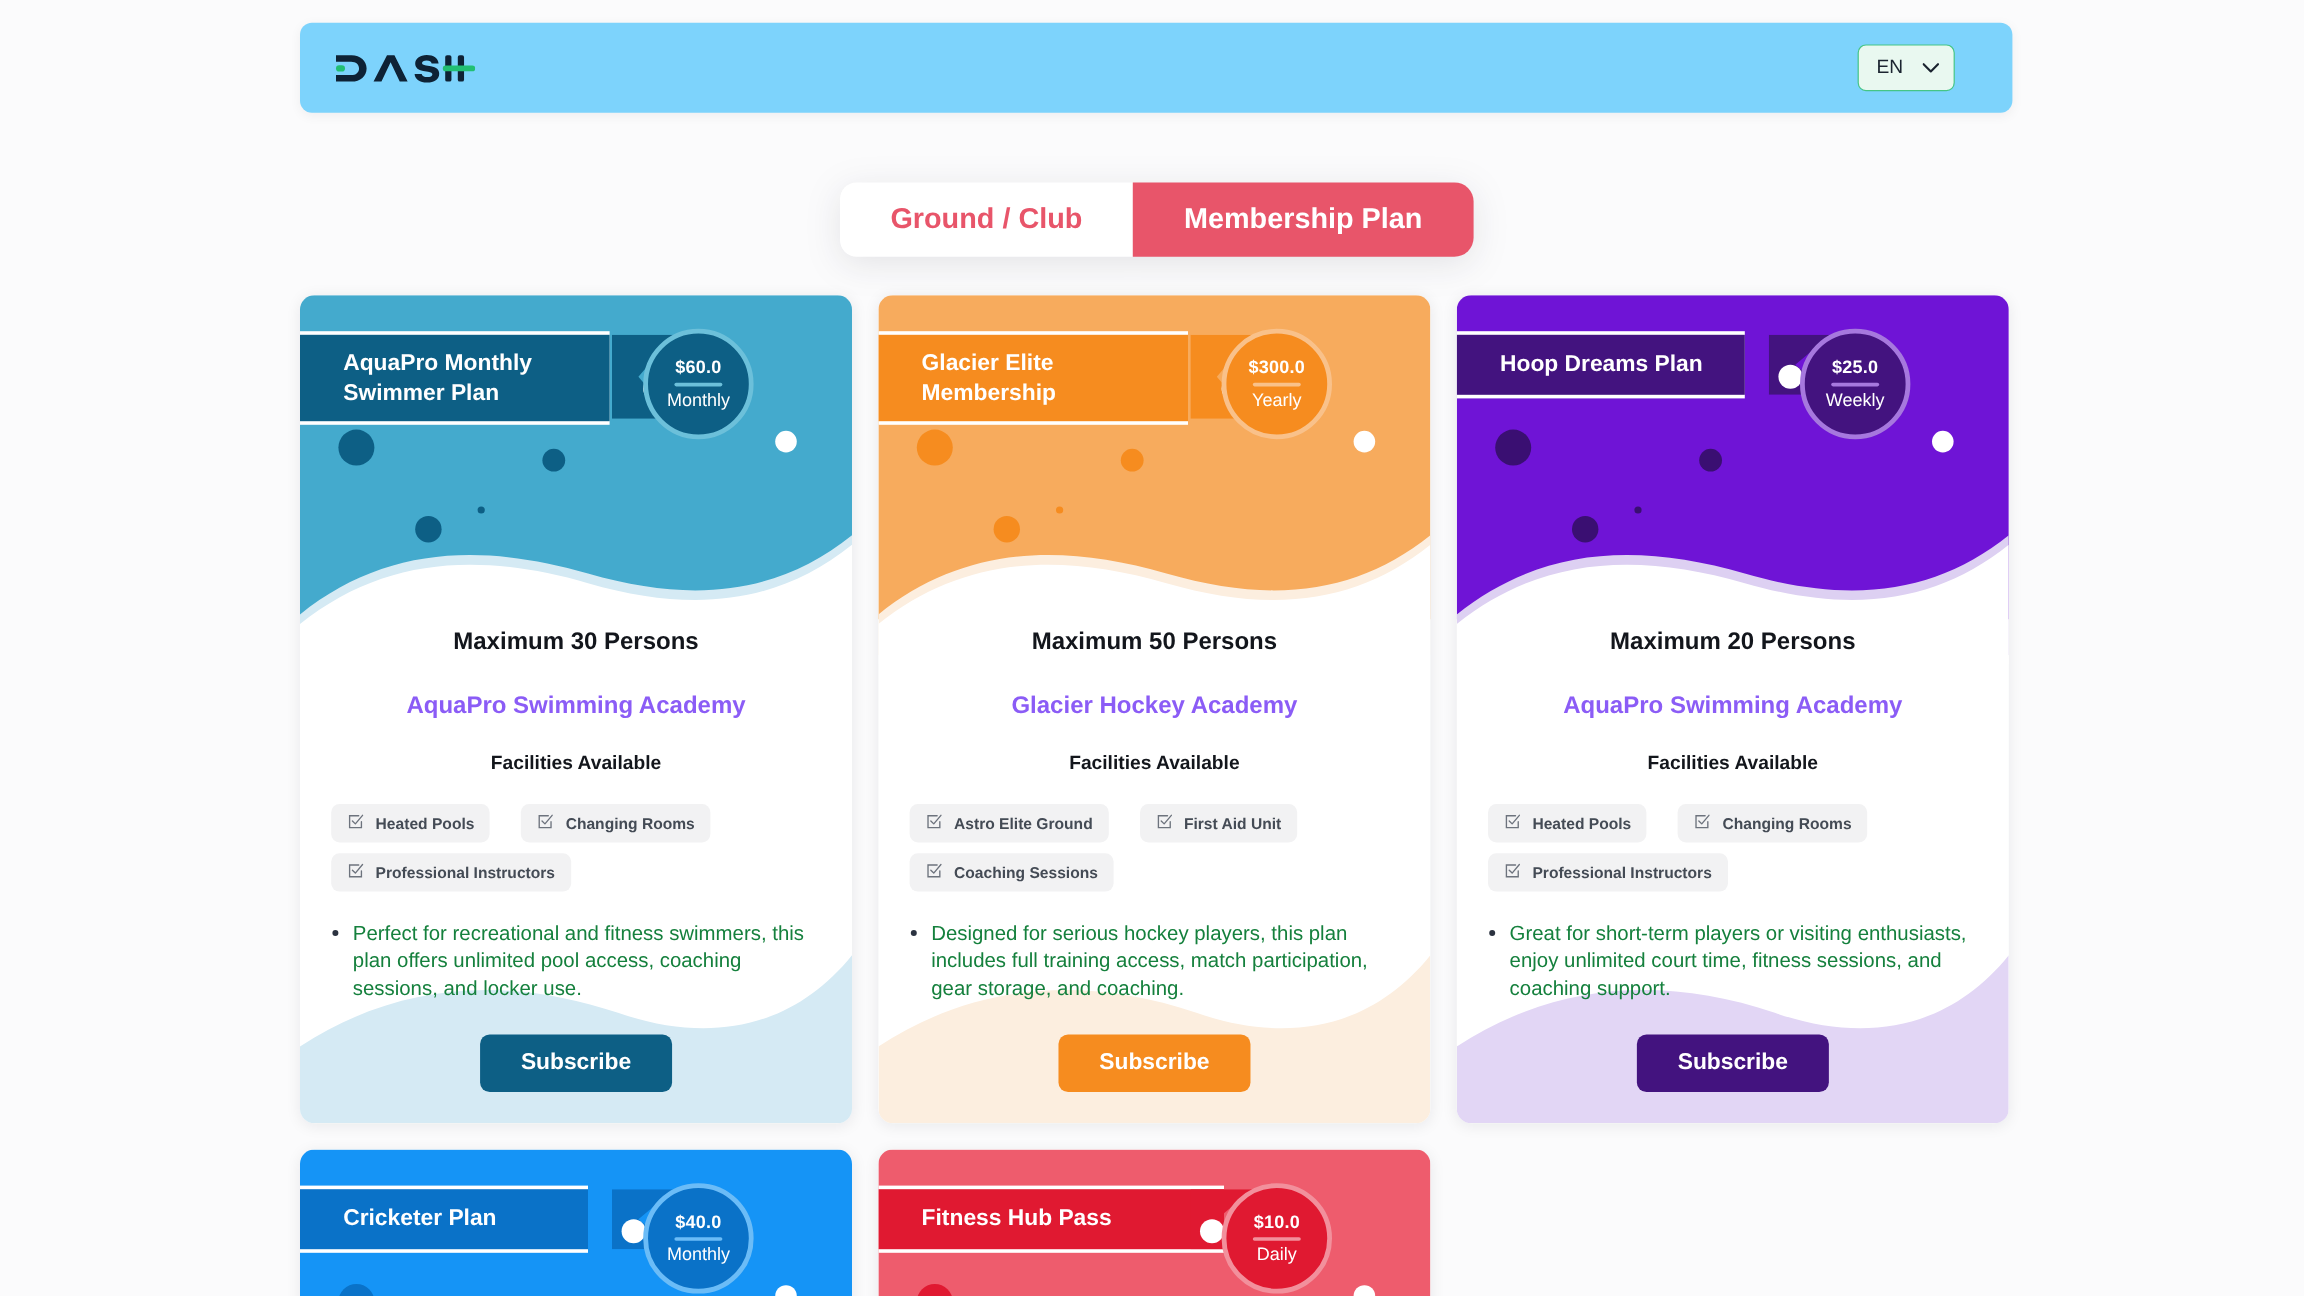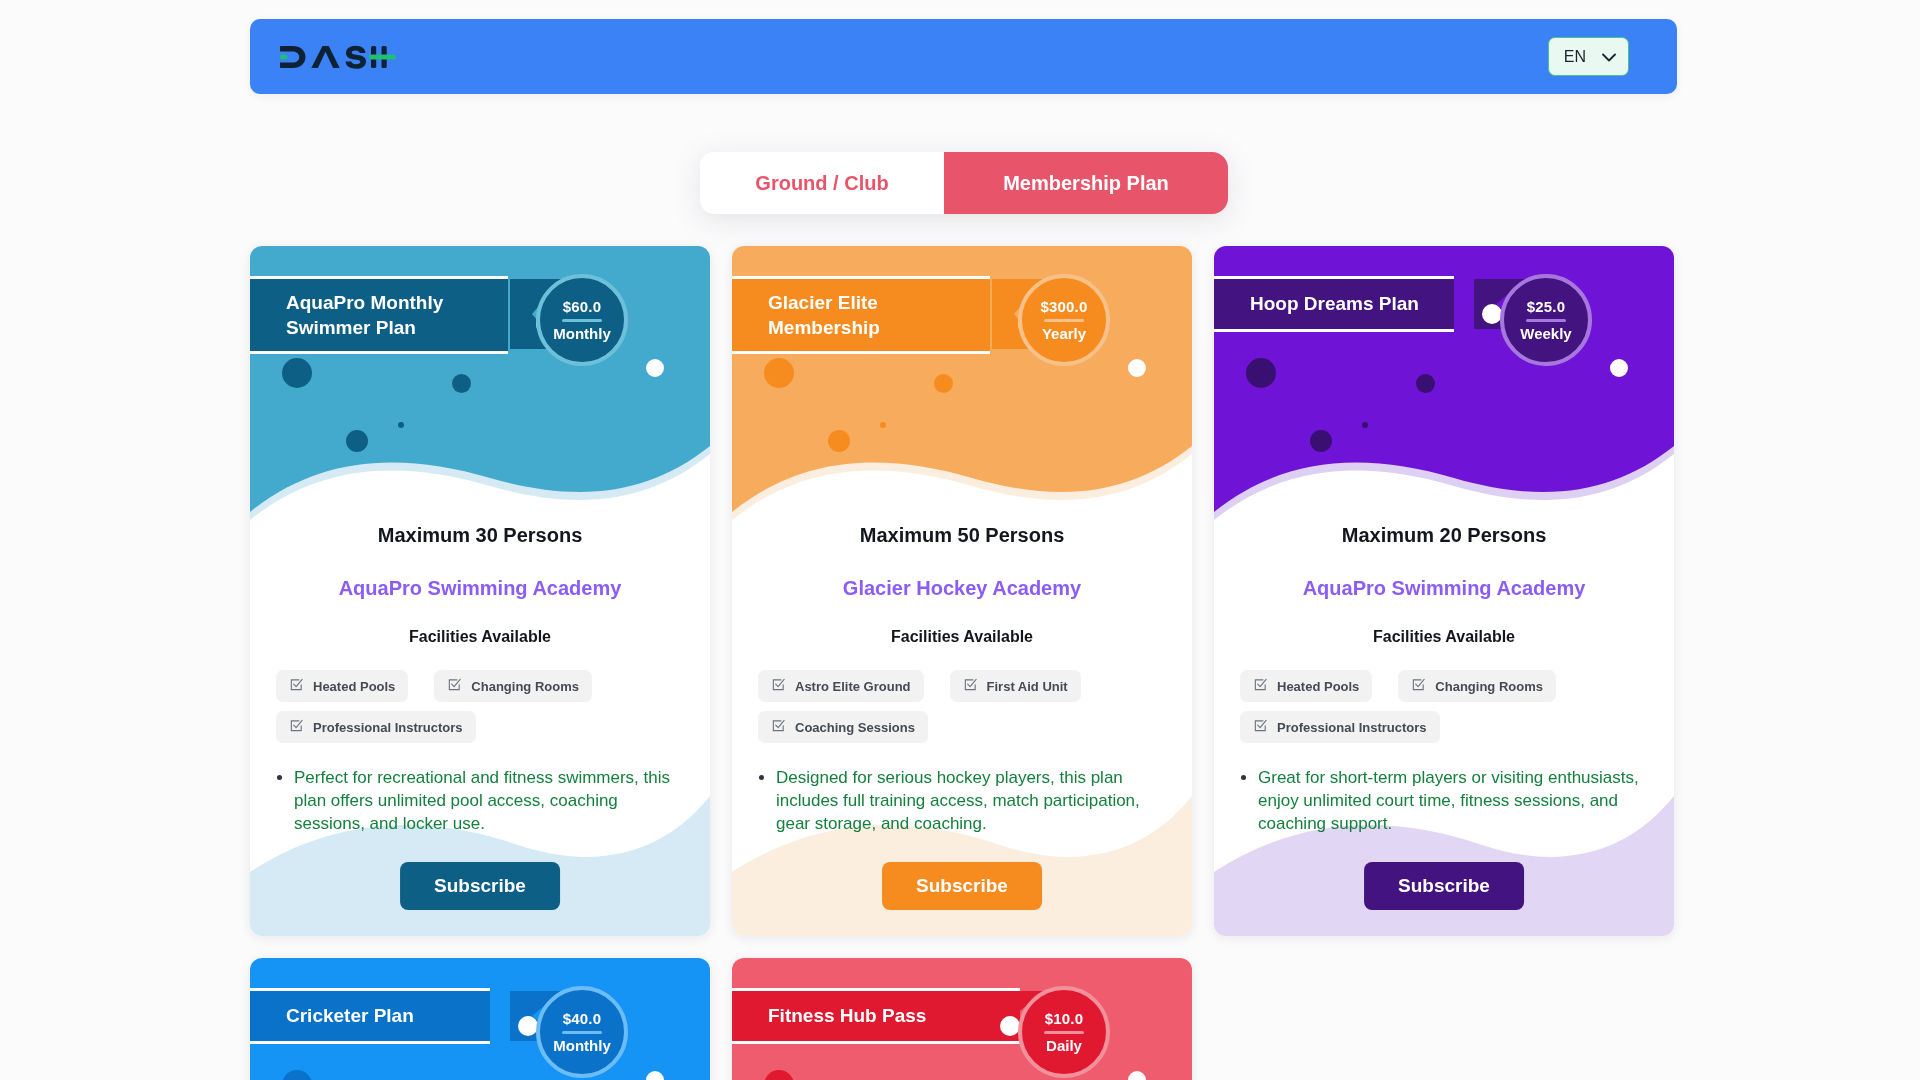--- a/index.html
+++ b/index.html
@@ -9,21 +9,21 @@
     font-family: "Liberation Sans", sans-serif;
     overflow: hidden;
   }
   .page { position: relative; width: 1920px; height: 1080px; }
 
   
   .topbar {
     position: absolute;
     left: 250px; top: 19px;
     width: 1427px; height: 75px;
-    background: #3b82f6;
+    background: #7dd3fc;
     border-radius: 10px;
     box-shadow: 0 2px 10px rgba(16,24,40,.055);
     display: flex; align-items: center; justify-content: space-between;
     padding: 0 48px 0 28px;
   }
   .brand { display: flex; align-items: center; height: 40px; }
   .brand svg { display: block; }
 
   .lang-select {
     display: flex; align-items: center; gap: 16px;
@@ -39,21 +39,21 @@
   
   .tabs {
     position: absolute;
     left: 700px; top: 152px;
     display: flex;
     filter: drop-shadow(0 6px 14px rgba(16,24,40,.10));
   }
   .tab {
     height: 62px;
     display: flex; align-items: center; justify-content: center;
-    font-size: 20px; font-weight: 700;
+    font-size: 24px; font-weight: 700;
     padding: 0 34px;
     cursor: pointer;
     white-space: nowrap;
   }
   .tab.inactive {
     background: #ffffff;
     color: #e8556a;
     border-radius: 14px 0 0 14px;
     min-width: 244px;
   }
@@ -136,21 +136,21 @@
     position: absolute; right: 82px; top: 28px;
     width: 92px; height: 92px; border-radius: 50%;
     background: var(--ribbon);
     border: 4px solid var(--badge-ring);
     color: #fff;
     display: flex; flex-direction: column; align-items: center; justify-content: center;
     z-index: 4;
   }
   .price-badge .amt { font-size: 15px; font-weight: 700; letter-spacing: .2px; }
   .price-badge .sep { width: 40px; height: 3px; background: var(--badge-ring); margin: 4px 0 3px; border-radius:2px; }
-  .price-badge .per { font-size: 15px; font-weight: 700; }
+  .price-badge .per { font-size: 15px; font-weight: 400; }
 
   
   .dot { position: absolute; border-radius: 50%; z-index: 2; }
 
   
   .body {
     position: absolute; left: 0; right: 0; top: 272px; bottom: 0;
     padding: 0 22px;
     z-index: 5;
   }

